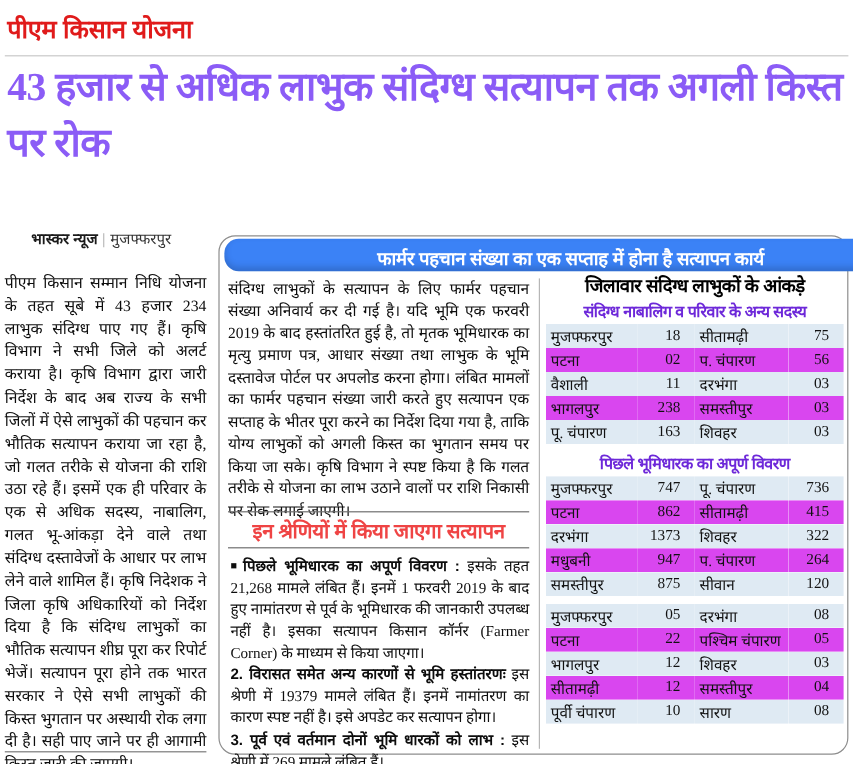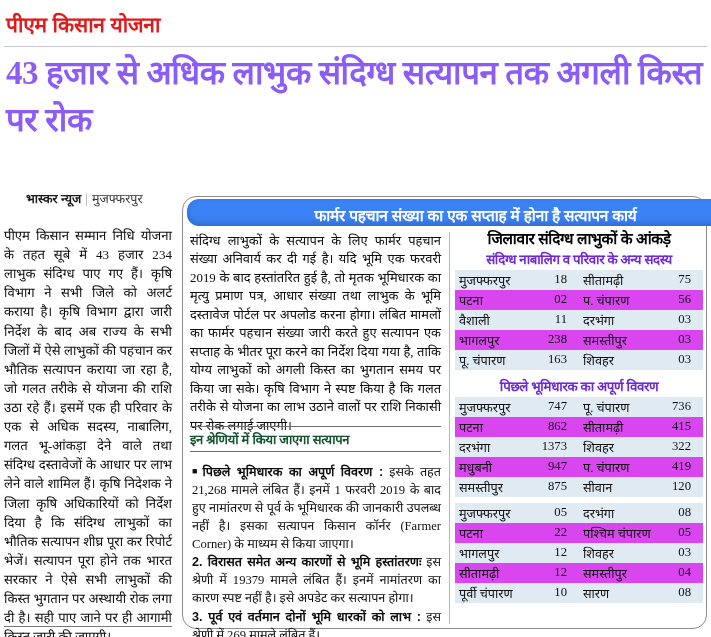--- a/index.html
+++ b/index.html
@@ -165,22 +165,23 @@
   }
   #mid-sub-rule-top {
     width: 251px;
     height: 1px;
     background: #6f6f6f;
     margin-bottom: 3px;
   }
   #mid-sub-title {
     font-family: "Liberation Sans", sans-serif;
     font-weight: bold;
-    font-size: 13px;
-    color: #14532d;
+    font-size: 17px;
+    text-align: center;
+    color: #ef4444;
     white-space: nowrap;
     letter-spacing: -0.3px;
   }
   #mid-sub-rule-bot {
     width: 251px;
     height: 1px;
     background: #6f6f6f;
     margin-top: 3px;
   }
   #mid-bullets {
@@ -379,21 +380,21 @@
           <tr class="odd">
             <td class="name">दरभंगा</td>
             <td class="val">1373</td>
             <td class="name">शिवहर</td>
             <td class="val">322</td>
           </tr>
           <tr class="even">
             <td class="name">मधुबनी</td>
             <td class="val">947</td>
             <td class="name">प. चंपारण</td>
-            <td class="val">419</td>
+            <td class="val">264</td>
           </tr>
           <tr class="odd">
             <td class="name">समस्तीपुर</td>
             <td class="val">875</td>
             <td class="name">सीवान</td>
             <td class="val">120</td>
           </tr>
         </tbody>
       </table>
       <div class="tbl-gap"></div>

